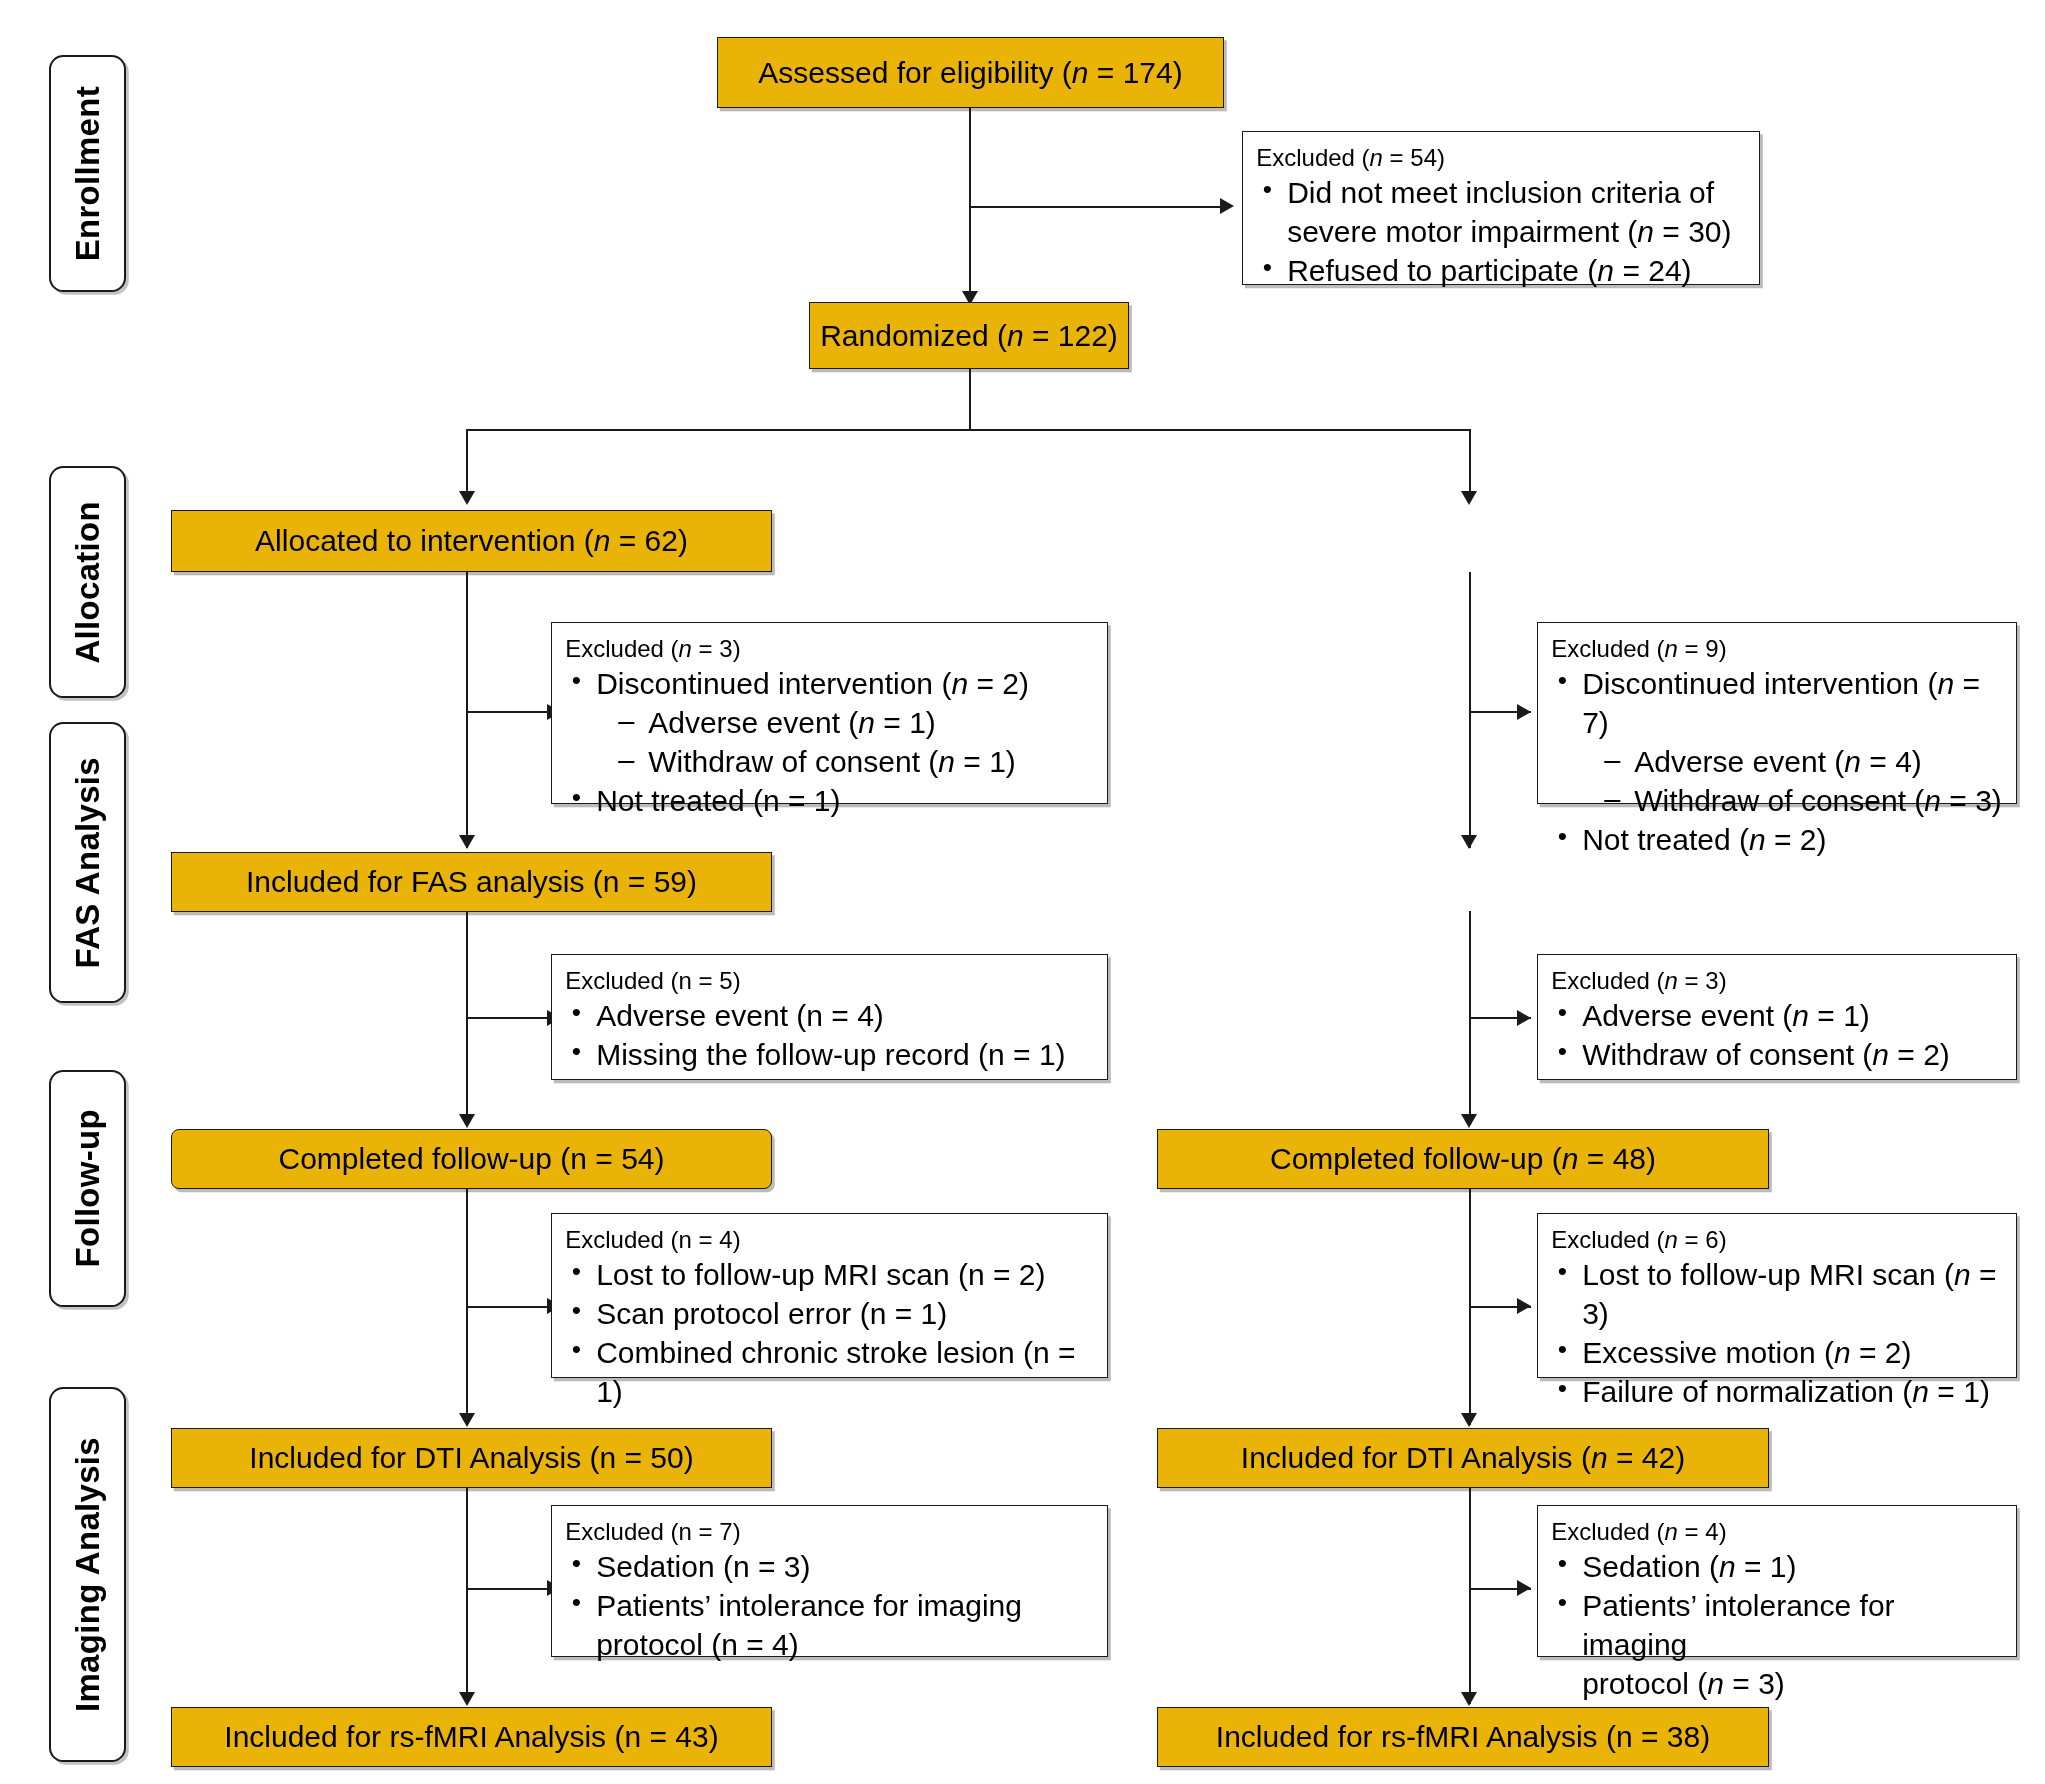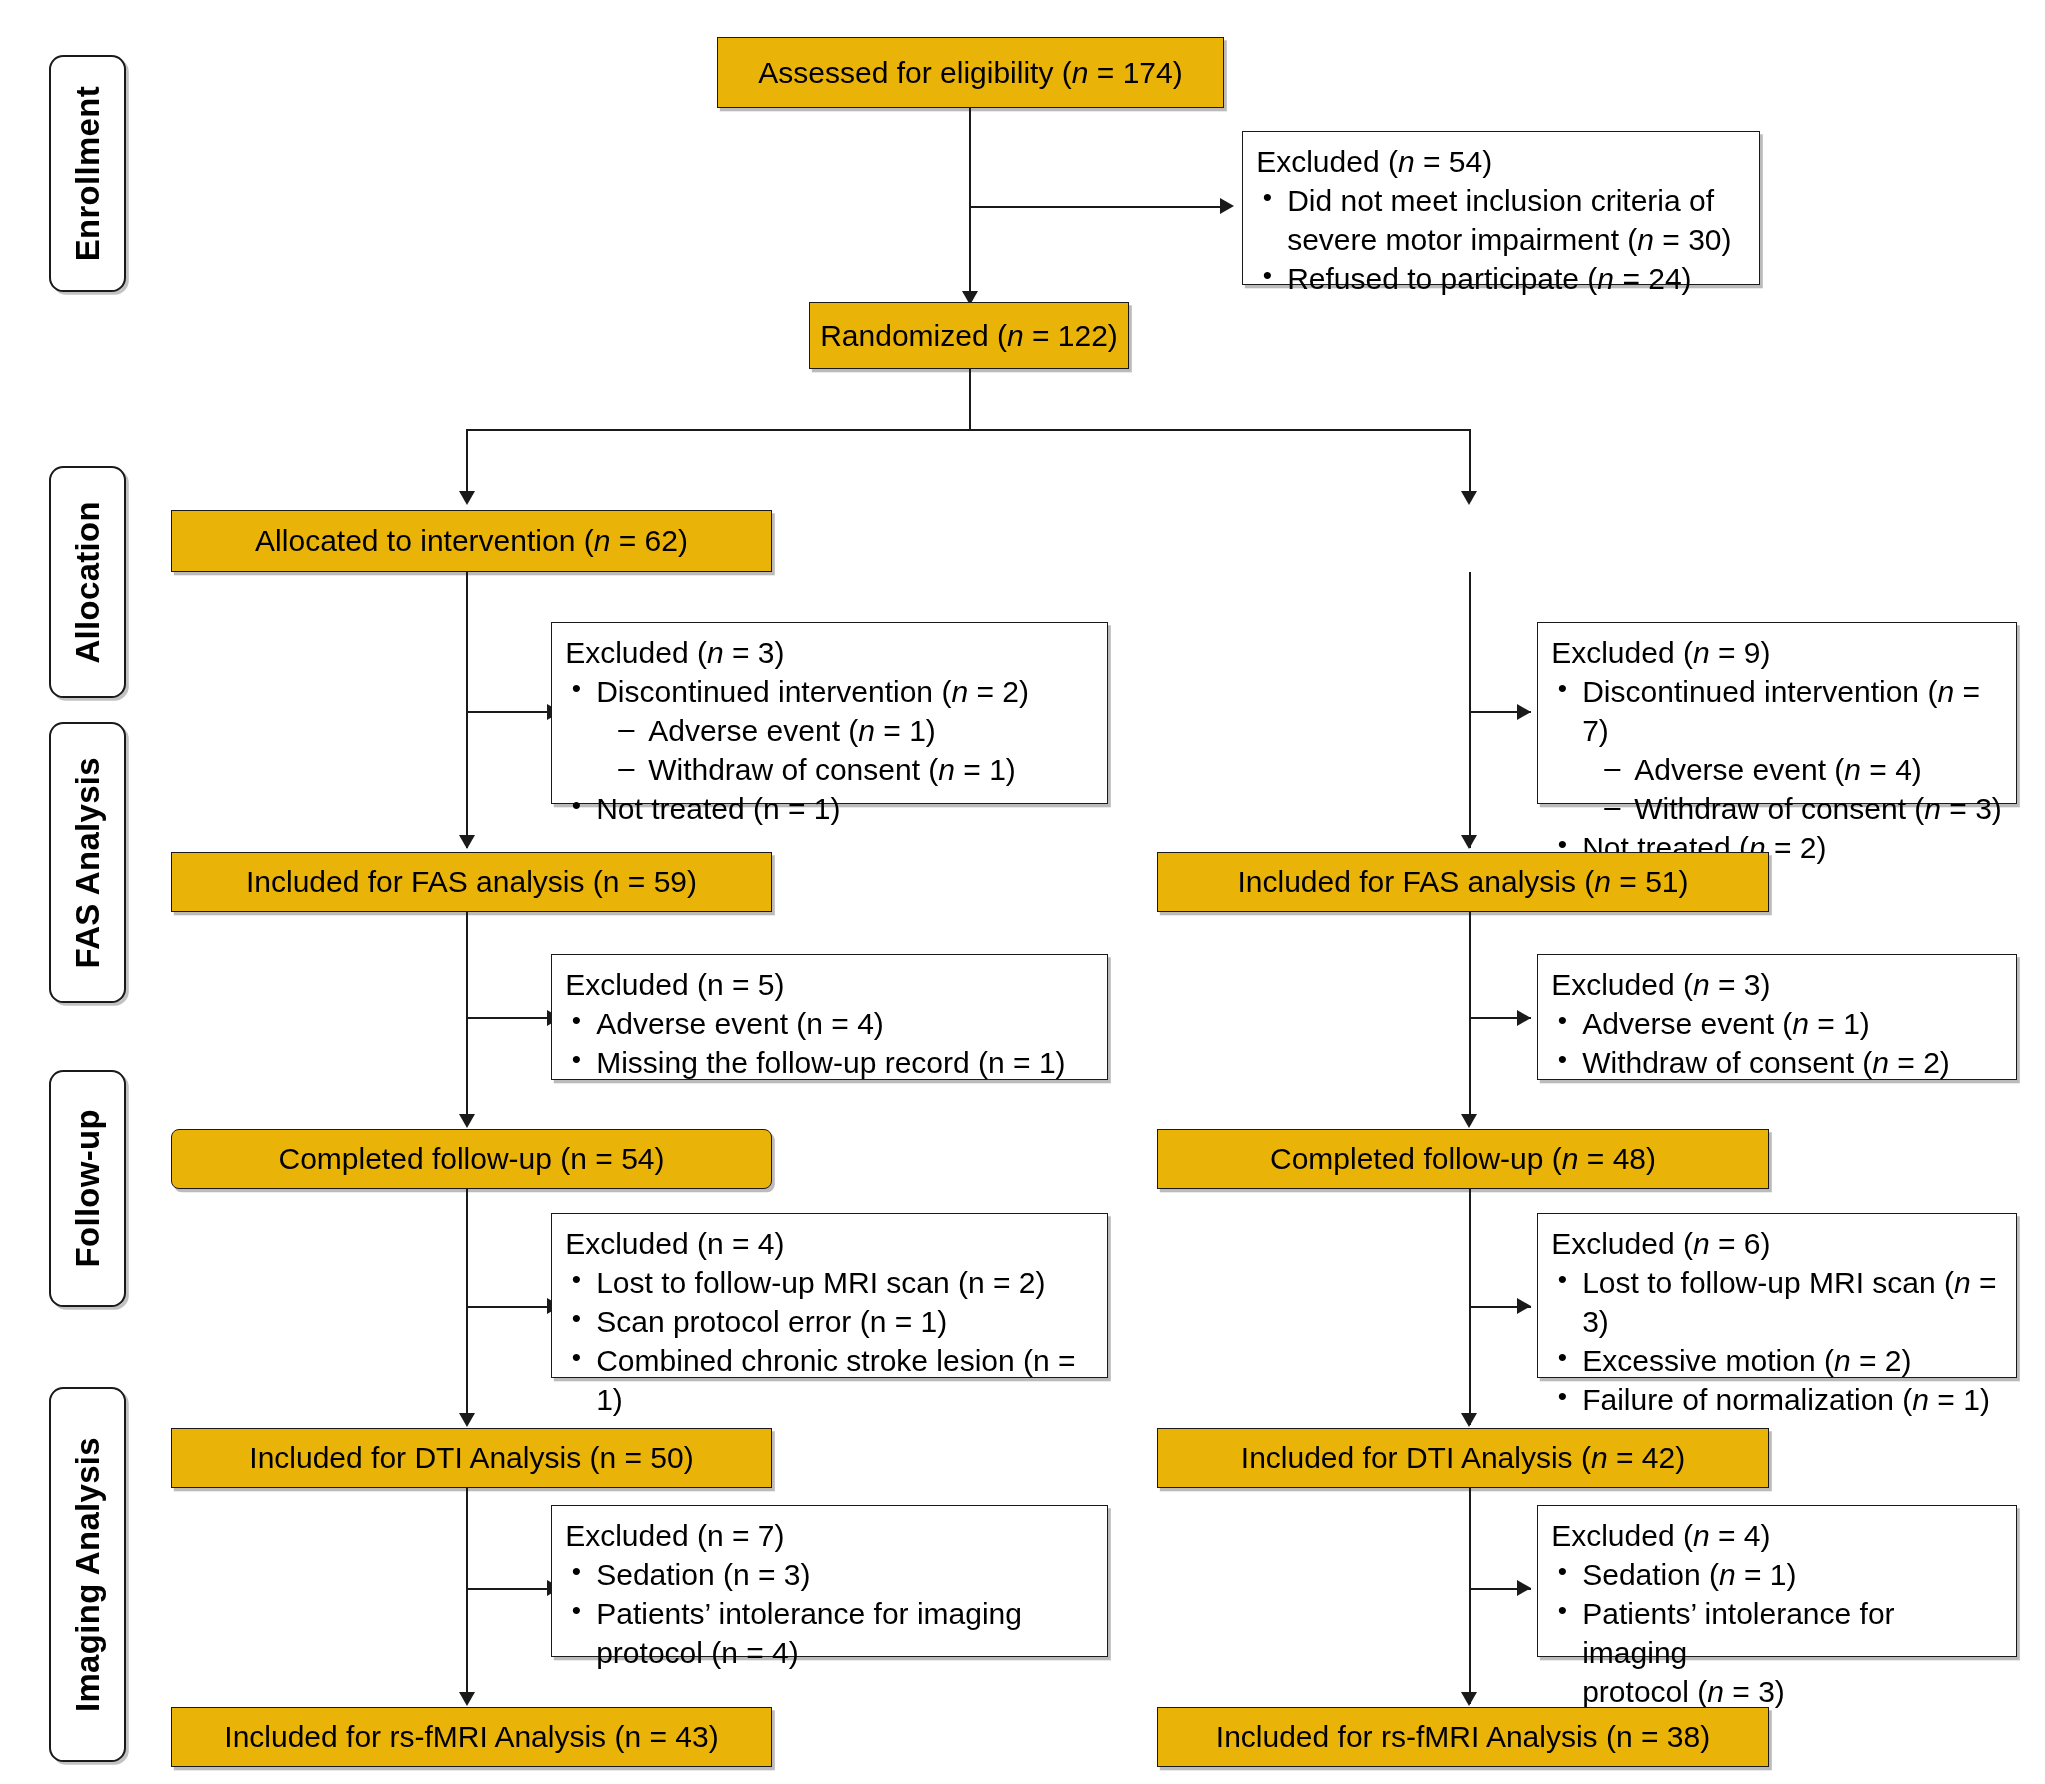--- a/index.html
+++ b/index.html
@@ -64,21 +64,21 @@
   
   .excl {
     position: absolute;
     border: 1.7px solid #1a1a1a;
     background: #ffffff;
     box-sizing: border-box;
     box-shadow: 2.8px 3.3px 0 rgba(120,120,120,0.5);
     padding: 10px 11px 10px 13.2px;
   }
   .excl .hdr {
-    font-size: 30px;
+    font-size: 24px;
     line-height: 1.30;
     white-space: nowrap;
   }
   .excl ul {
     list-style: none;
     margin: 0;
     padding: 0;
   }
   .excl li {
     font-size: 30px;
@@ -241,25 +241,20 @@
       <li class="lvl1">Not treated (<i class="n">n</i> = 2)</li>
     </ul>
   </div>
 
   <div class="box centered" style="left:171px; top:852px; width:601px; height:60px;">
     <div class="box-text">
       Included for FAS analysis (n = 59)
     </div>
   </div>
 
-  <div class="box centered" style="left:1157px; top:852px; width:612px; height:60px;">
-    <div class="box-text">
-      Included for FAS analysis (<i class="n">n</i> = 51)
-    </div>
-  </div>
 
   <div class="vline" style="left:466px; top:911px; width:2.2px; height:214px;"></div>
   <div class="arrow-down" style="left:459px; top:1114px;"></div>
   <div class="hline" style="left:468px; top:1017px; width:87px; height:2.2px;"></div>
   <div class="arrow-right" style="left:547px; top:1010px;"></div>
 
   <div class="vline" style="left:1469px; top:911px; width:2.2px; height:214px;"></div>
   <div class="arrow-down" style="left:1461px; top:1114px;"></div>
   <div class="hline" style="left:1470px; top:1017px; width:61px; height:2.2px;"></div>
   <div class="arrow-right" style="left:1517px; top:1010px;"></div>

